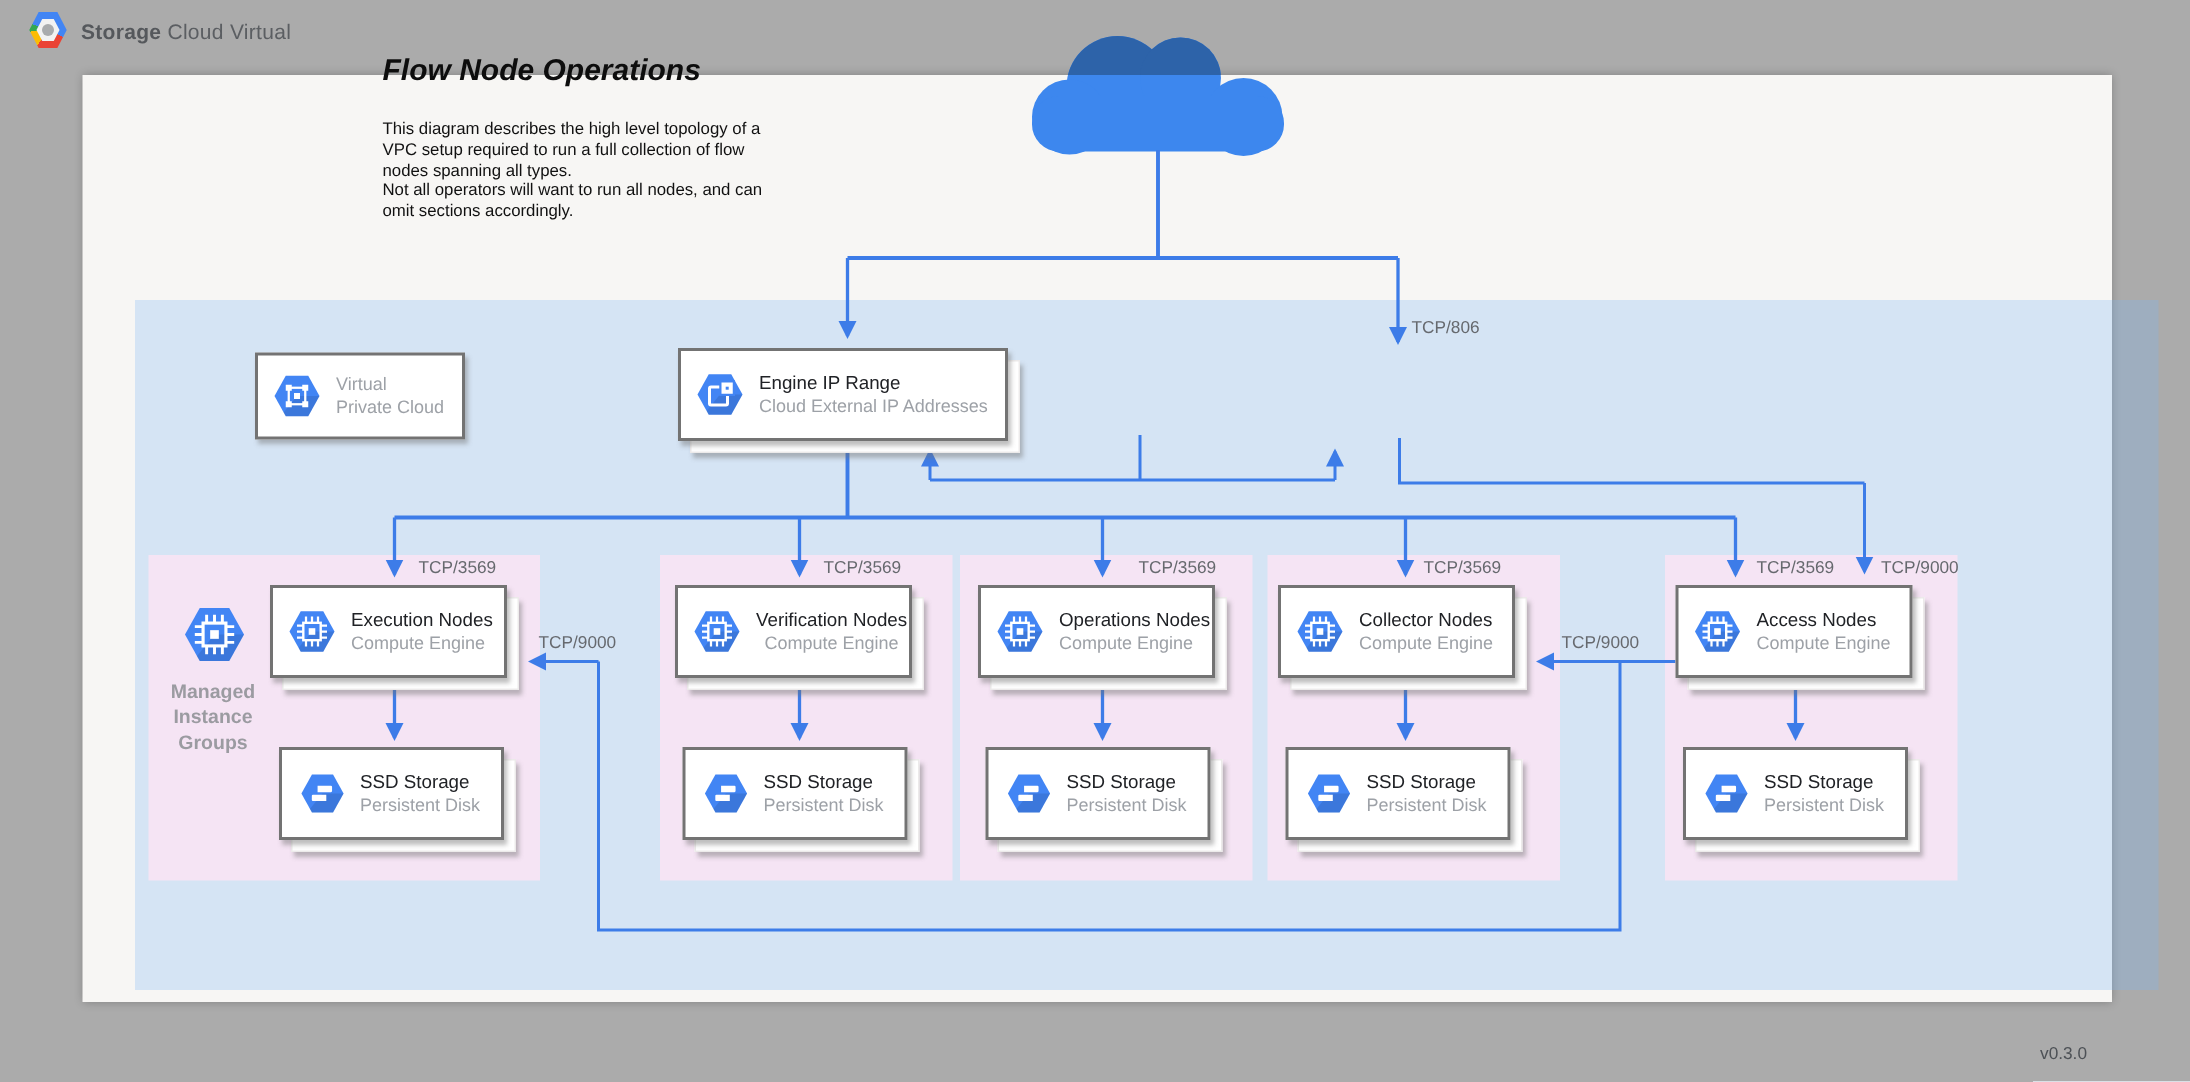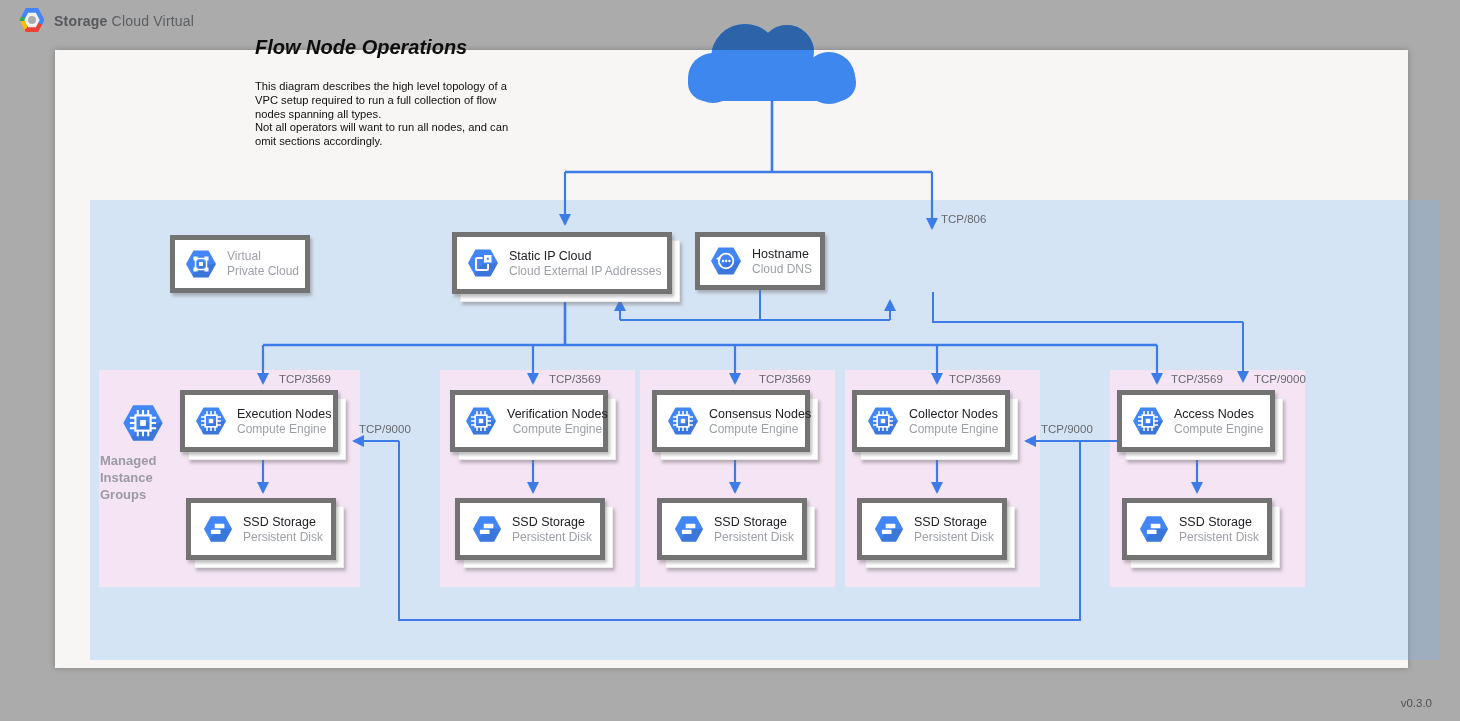--- a/index.html
+++ b/index.html
@@ -17,36 +17,36 @@
   #gcp-logo{left:19px;top:7px;width:26px;height:26px;
     background:conic-gradient(from 115deg,#ea4335 0 100deg,#fbbc05 100deg 150deg,#34a853 150deg 175deg,#4285f4 175deg 360deg);
     -webkit-clip-path:polygon(26% 4%,74% 4%,98% 50%,74% 96%,26% 96%,2% 50%);
     clip-path:polygon(26% 4%,74% 4%,98% 50%,74% 96%,26% 96%,2% 50%);}
   #gcp-logo::before{content:"";position:absolute;left:5px;top:5px;width:16px;height:16px;background:#f2f2f2;
     clip-path:polygon(26% 4%,74% 4%,98% 50%,74% 96%,26% 96%,2% 50%);}
   #gcp-logo::after{content:"";position:absolute;left:9px;top:9px;width:8px;height:8px;border-radius:50%;background:#a9abad;}
 
   #page-title{left:255px;top:36px;font-size:20px;font-weight:bold;color:#0d0d0d;font-style:italic;}
   #page-desc{left:255px;top:80px;width:286px;font-size:11.2px;line-height:13.8px;color:#111;white-space:pre-line;}
-  #version{left:1360px;top:697px;width:72px;text-align:right;font-size:11.5px;color:#4d5156;}
+  #version{left:1360px;top:697px;width:72px;font-size:11.5px;color:#4d5156;}
 
   
-  .card{position:absolute;background:#ffffff;border:5px solid #737373;box-shadow:2px 3px 3px rgba(110,110,110,.45);box-sizing:border-box;padding-left:36px;}
+  .card{position:absolute;background:#ffffff;border:2px solid #737373;box-shadow:2px 3px 3px rgba(110,110,110,.45);box-sizing:border-box;padding-left:36px;}
   .card .ctext{position:absolute;left:52px;top:50%;transform:translateY(-50%);}
   .ctitle{font-size:12.5px;color:#202226;line-height:16px;white-space:nowrap;}
   .csub{font-size:12px;color:#9da1a7;line-height:15px;white-space:nowrap;}
   .hexicon{position:absolute;left:10px;top:50%;transform:translateY(-50%);width:32px;height:32px;}
   .hexicon.sm{width:30px;height:30px;left:12px;}
   .stack .back{position:absolute;left:8px;top:8px;width:100%;height:100%;background:#fff;border:1px solid #eceaea;box-shadow:2px 3px 3px rgba(110,110,110,.45);box-sizing:border-box;}
   .stack .front{left:0;top:0;width:100%;height:100%;}
 
   .group-box{position:absolute;top:370px;height:217px;background:#f5e4f4;}
   .tcp{position:absolute;font-size:11.5px;color:#66696e;white-space:nowrap;}
 
-  #mig-label{left:100px;top:452px;width:84px;font-size:13px;font-weight:bold;color:#9b9ba1;line-height:17px;}
+  #mig-label{left:100px;top:452px;width:84px;text-align:center;font-size:13px;font-weight:bold;color:#9b9ba1;line-height:17px;}
   #mig-icon{left:122px;top:402px;width:42px;height:42px;}
 
   #connectors{left:0;top:0;width:1460px;height:721px;pointer-events:none;}
   #cloud-svg{left:683px;top:18px;width:180px;height:92px;}
 </style>
 </head>
 <body>
 
 <svg width="0" height="0" style="position:absolute">
   <defs>
@@ -191,35 +191,26 @@
       </div>
   </div>
 
   <div class="abs stack" style="left:452px;top:232px;width:220px;height:62px;">
     <div class="back"></div>
     <div class="card front">
       <svg class="hexicon">
           <use href="#hex-extip"></use>
         </svg>
       <div class="ctext">
-          <div class="ctitle">Static IP Cloud</div>
+          <div class="ctitle">Engine IP Range</div>
           <div class="csub">Cloud External IP Addresses</div>
         </div>
     </div>
   </div>
 
-  <div class="card abs" style="left:695px;top:232px;width:130px;height:58px;">
-    <svg class="hexicon">
-        <use href="#hex-dns"></use>
-      </svg>
-    <div class="ctext">
-        <div class="ctitle">Hostname</div>
-        <div class="csub">Cloud DNS</div>
-      </div>
-  </div>
 
 
   <svg id="mig-icon" class="abs">
       <use href="#hex-chip" width="42" height="42"></use>
     </svg>
   <div id="mig-label" class="abs" style="white-space:pre-line;">Managed
 Instance
 Groups</div>
 
   <div class="abs stack" style="left:180px;top:390px;width:158px;height:62px;">
@@ -246,21 +237,21 @@
         </div>
     </div>
   </div>
   <div class="abs stack" style="left:652px;top:390px;width:158px;height:62px;">
     <div class="back"></div>
     <div class="card front">
       <svg class="hexicon">
           <use href="#hex-chip"></use>
         </svg>
       <div class="ctext">
-          <div class="ctitle">Consensus Nodes</div>
+          <div class="ctitle">Operations Nodes</div>
           <div class="csub">Compute Engine</div>
         </div>
     </div>
   </div>
   <div class="abs stack" style="left:852px;top:390px;width:158px;height:62px;">
     <div class="back"></div>
     <div class="card front">
       <svg class="hexicon">
           <use href="#hex-chip"></use>
         </svg>

